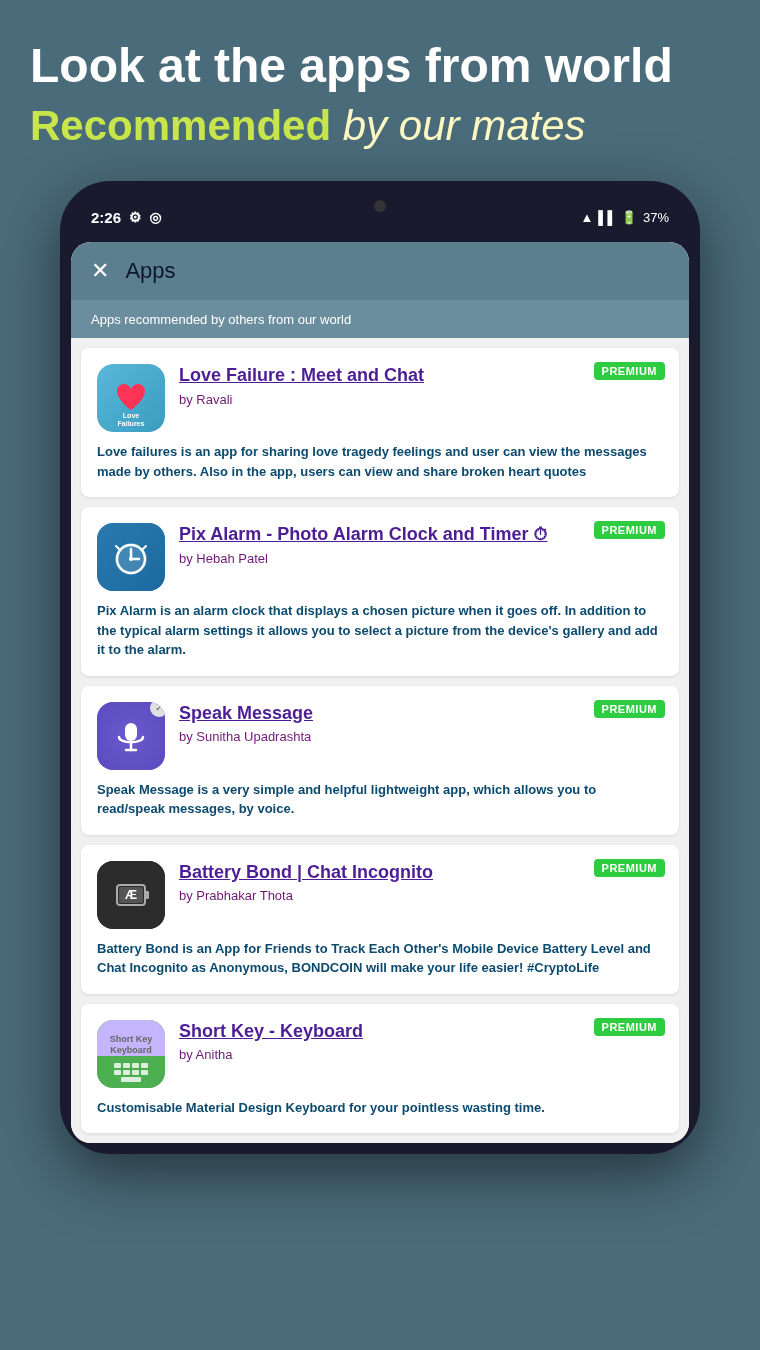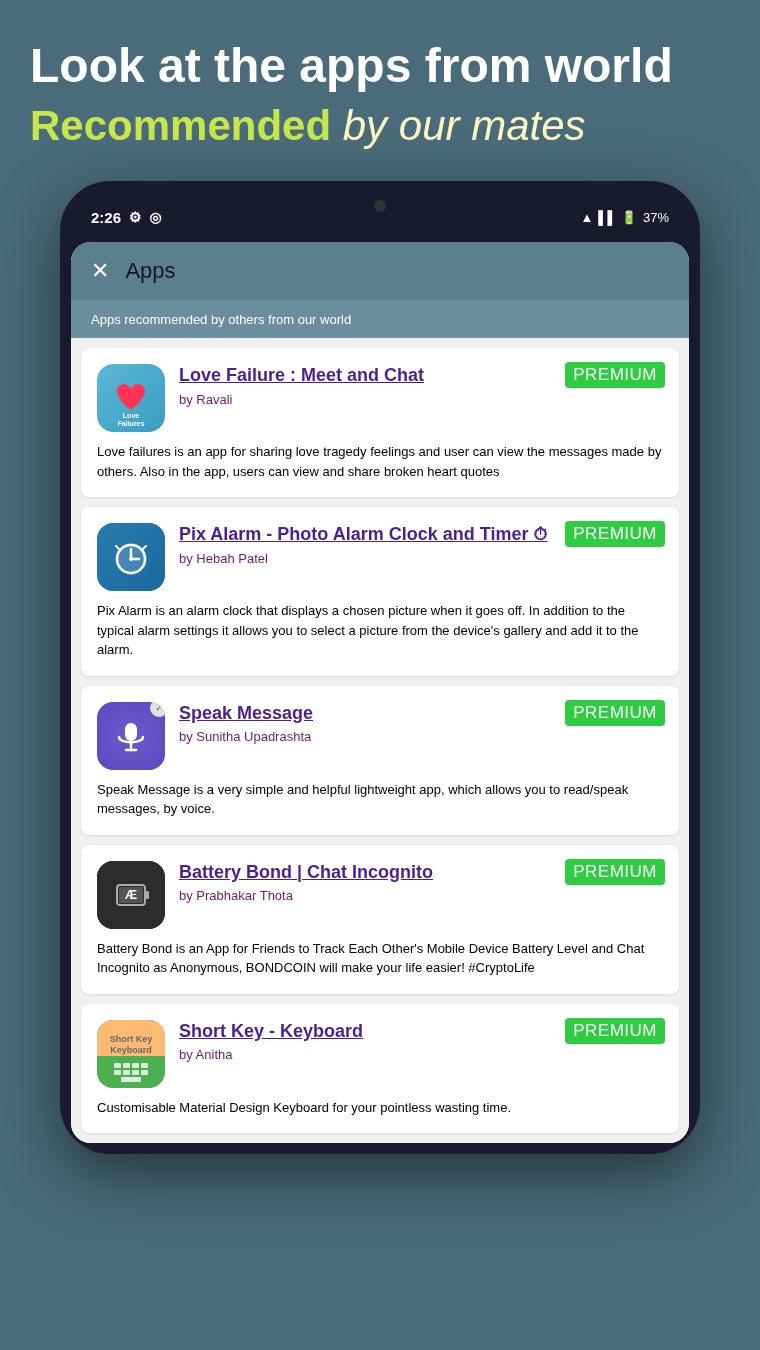--- a/index.html
+++ b/index.html
@@ -161,22 +161,22 @@
       position: relative;
       box-shadow: 0 1px 3px rgba(0,0,0,0.1);
     }
 
     .premium-badge {
       position: absolute;
       top: 14px;
       right: 14px;
       background: #2ecc40;
       color: #ffffff;
-      font-size: 17px;
-      font-weight: 400;
+      font-size: 11px;
+      font-weight: 700;
       padding: 3px 8px;
       border-radius: 4px;
       letter-spacing: 0.5px;
     }
 
     .app-header-row {
       display: flex;
       align-items: flex-start;
       gap: 14px;
       margin-bottom: 10px;
@@ -284,21 +284,21 @@
     }
 
     .app-icon-keyboard {
       background: #4caf50;
       border-radius: 16px;
     }
 
     .keyboard-inner {
       width: 68px;
       height: 68px;
-      background: #fdba74;
+      background: #c4b5fd;
       border-radius: 16px;
       display: flex;
       flex-direction: column;
       align-items: center;
       justify-content: flex-end;
       overflow: hidden;
       padding-bottom: 0;
     }
 
     .keyboard-top-label {
@@ -334,22 +334,23 @@
     }
 
     .app-author {
       font-size: 13px;
       color: #701a75;
       margin-bottom: 0;
     }
 
     .app-description {
       font-size: 13px;
-      color: #000000;
+      color: #0c4a6e;
       line-height: 1.5;
+      font-weight: bold;
     }
   </style>
 </head>
 <body>
 
 <div class="hero-section">
   <div class="hero-title">Look at the apps from world</div>
   <div class="hero-subtitle">
     <span class="recommended">Recommended</span><span class="by-our-mates"> by our mates</span>
   </div>

